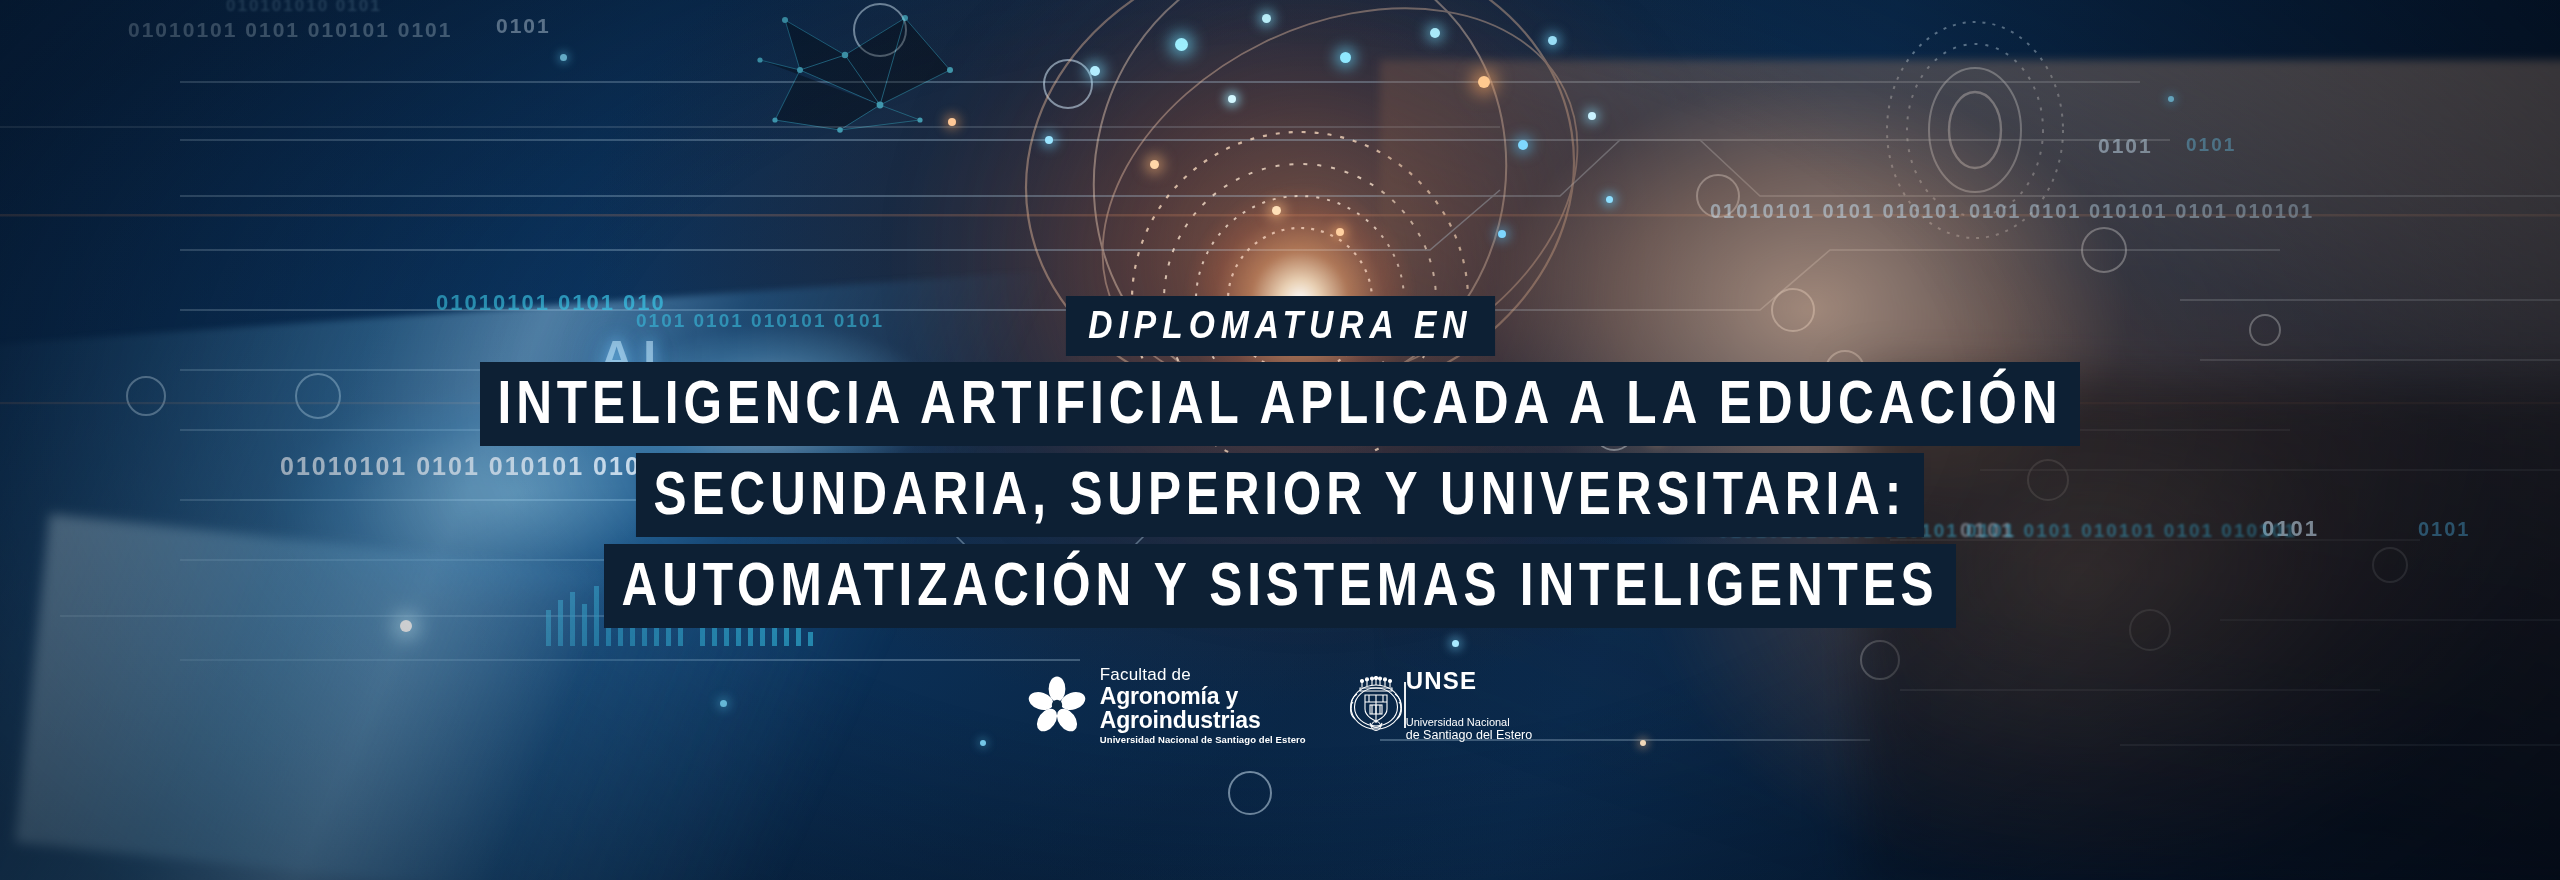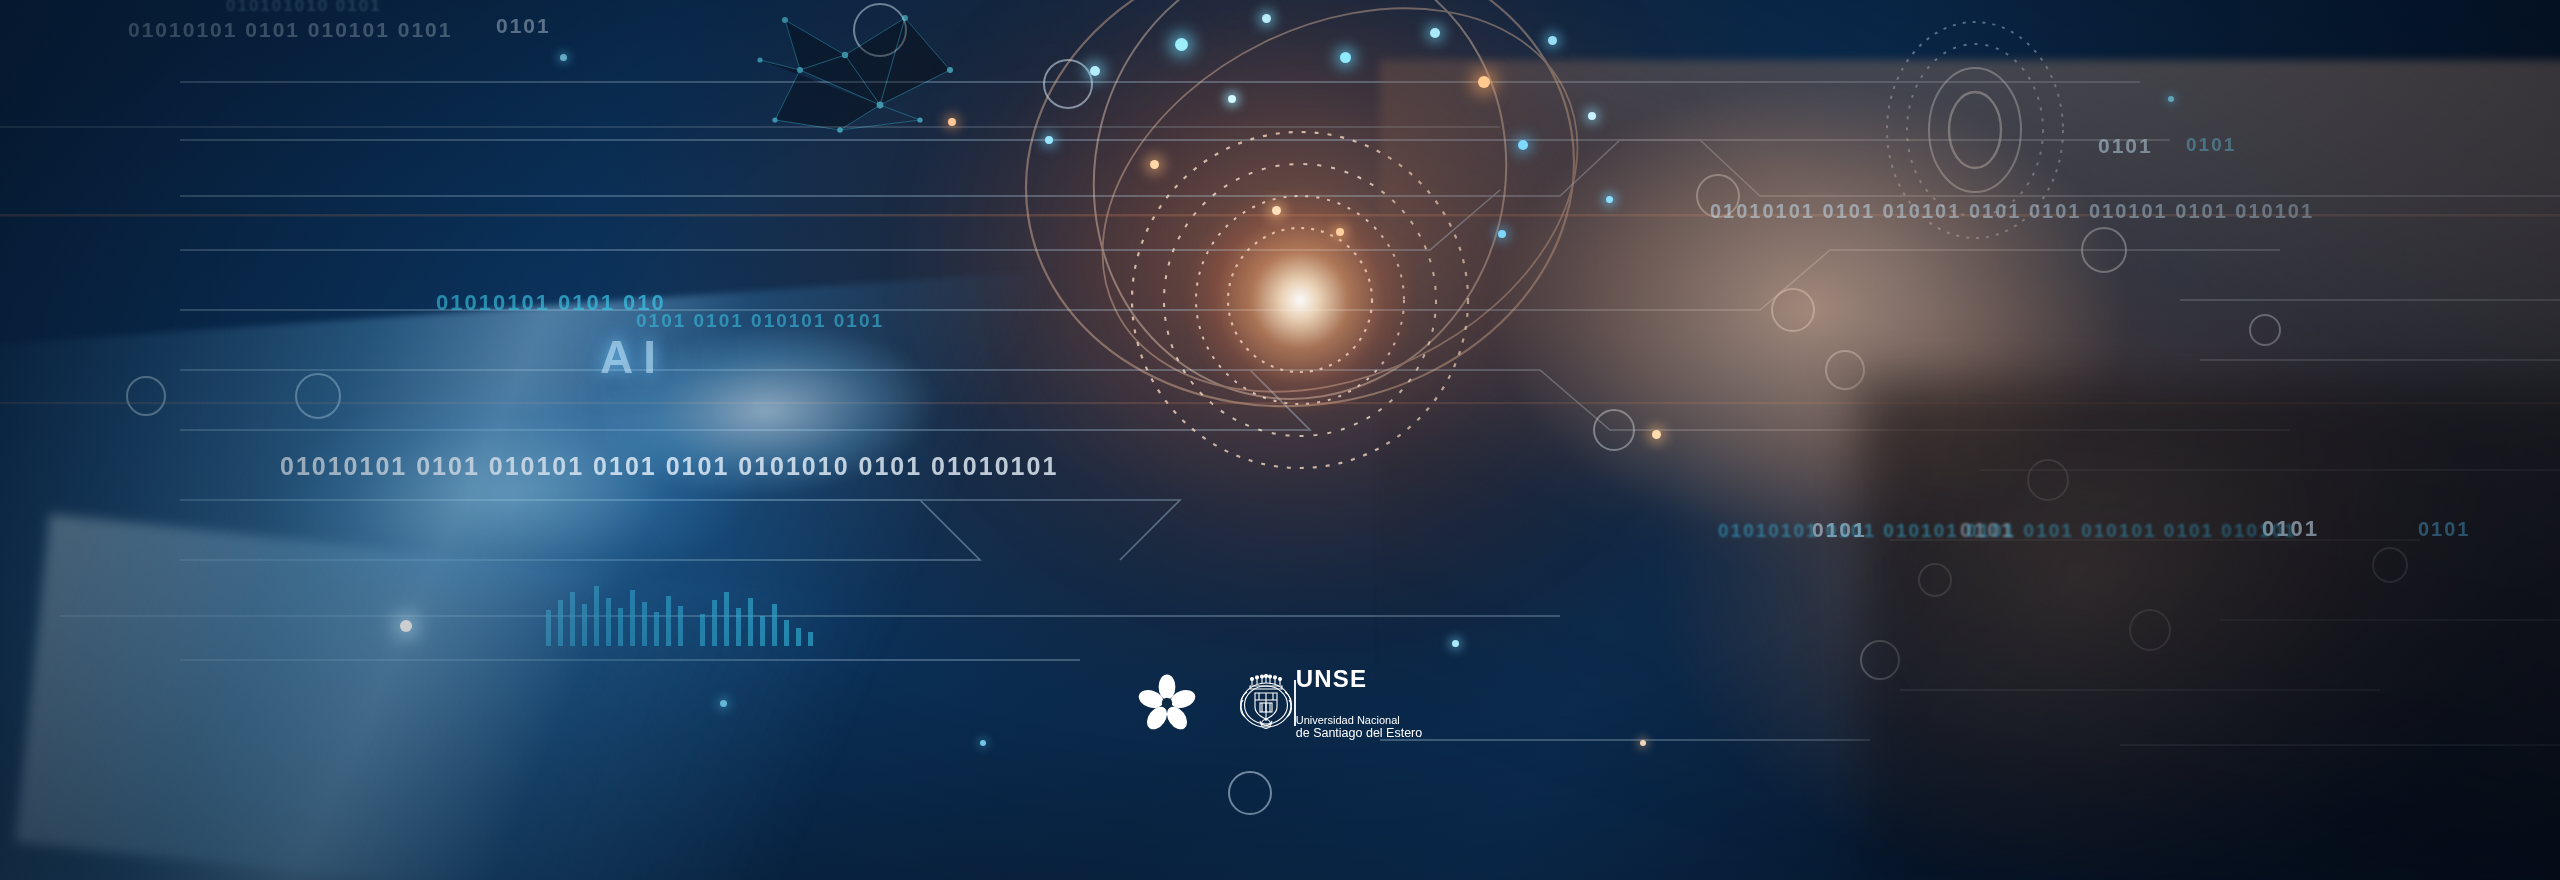--- a/index.html
+++ b/index.html
@@ -314,36 +314,48 @@
     <span class="bin" style="left:280px;top:452px;font-size:25px;color:rgba(232,242,252,0.80)">01010101 0101 010101 0101 0101 0101010 0101 01010101</span>
     <span class="bin" style="left:1812px;top:518px;font-size:21px;color:rgba(205,226,244,0.55);filter:blur(0.6px)">0101</span>
     <span class="bin" style="left:1960px;top:518px;font-size:21px;color:rgba(205,226,244,0.45);filter:blur(0.8px)">0101</span>
     <span class="bin" style="left:1718px;top:520px;font-size:19px;color:rgba(60,190,230,0.48);filter:blur(1px)">01010101 0101 010101 0101 0101 010101 0101 010101</span>
   </div>
 
   <div class="ai-ghost">AI</div>
 
   <div class="bg-vign"></div>
 
+  <div class="title-block">
+    <div class="tline kicker">DIPLOMATURA EN</div>
+    <div class="tline l1">INTELIGENCIA ARTIFICIAL APLICADA A LA EDUCACIÓN</div>
+    <div class="tline l2">SECUNDARIA, SUPERIOR Y UNIVERSITARIA:</div>
+    <div class="tline l3">AUTOMATIZACIÓN Y SISTEMAS INTELIGENTES</div>
+  </div>
 
   <div class="logos">
 
     <div class="logo-faa">
       <div class="faa-mark">
         <svg width="58" height="58" viewBox="0 0 58 58">
           <g fill="#ffffff">
             <ellipse cx="29" cy="13" rx="8.4" ry="12.6" transform="rotate(0 29 13)"></ellipse>
             <ellipse cx="45" cy="25" rx="8.4" ry="12.6" transform="rotate(72 45 25)"></ellipse>
             <ellipse cx="39" cy="44" rx="8.4" ry="12.6" transform="rotate(144 39 44)"></ellipse>
             <ellipse cx="19" cy="44" rx="8.4" ry="12.6" transform="rotate(216 19 44)"></ellipse>
             <ellipse cx="13" cy="25" rx="8.4" ry="12.6" transform="rotate(288 13 25)"></ellipse>
           </g>
           <circle cx="29" cy="29" r="5.2" fill="#0f2b44"></circle>
         </svg>
       </div>
+      <div class="faa-text">
+        <div class="faa-t1">Facultad de</div>
+        <div class="faa-t2">Agronomía y</div>
+        <div class="faa-t3">Agroindustrias</div>
+        <div class="faa-t4">Universidad Nacional de Santiago del Estero</div>
+      </div>
     </div>
 
     <div class="logo-unse">
       <div class="unse-crest">
         <svg width="56" height="58" viewBox="0 0 56 58">
           <g stroke="#ffffff" fill="none" stroke-width="1.1">
 
             <path d="M14 11 L14 6 M19 10 L19 4 M24 9 L24 3 M28 9 L28 2.5 M32 9 L32 3 M37 10 L37 4 M42 11 L42 6"></path>
             <circle cx="14" cy="5" r="1.5" fill="#fff"></circle>
               <circle cx="19" cy="3.4" r="1.5" fill="#fff"></circle>

